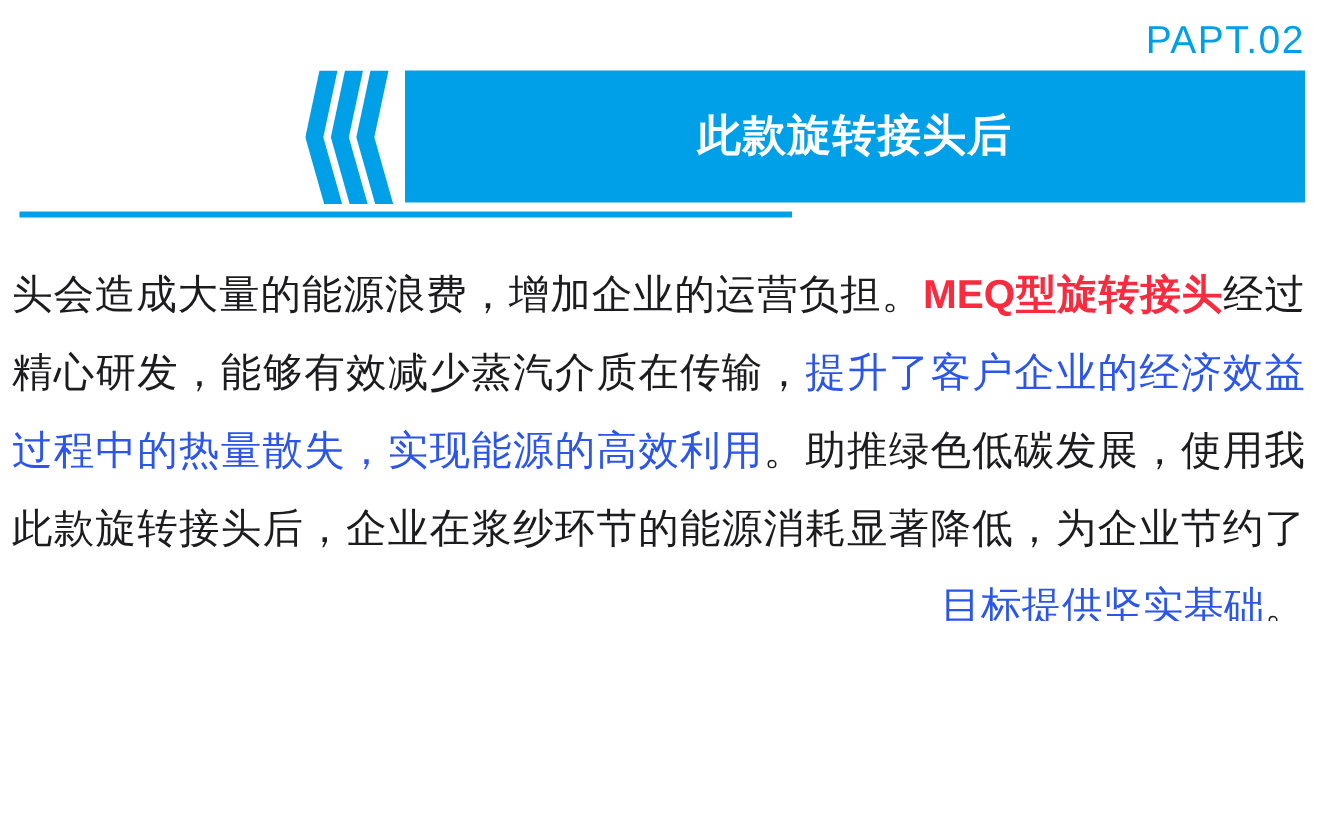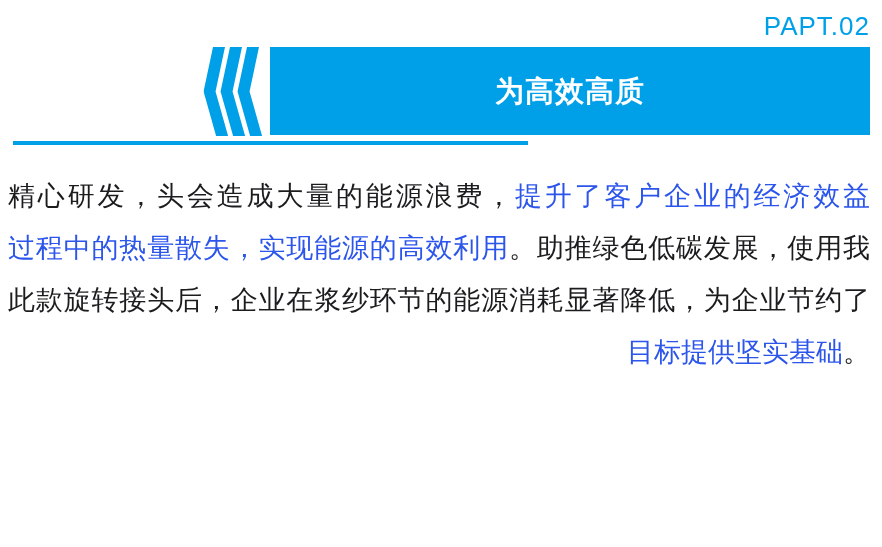--- a/index.html
+++ b/index.html
@@ -84,25 +84,26 @@
 
   <div class="page-label">PAPT.02</div>
 
   <svg class="chevrons" viewBox="0 0 58 90" preserveAspectRatio="none">
     <polygon points="11,0 23,0 12,45 23,90 11,90 0,45"></polygon>
     <polygon points="28,0 40,0 29,45 40,90 28,90 17,45"></polygon>
     <polygon points="45,0 57,0 46,45 57,90 45,90 34,45"></polygon>
   </svg>
 
   <div class="banner">
-    <div class="t-line">为高效高质</div>
+    <div class="t-line">此款旋转接头后</div>
   </div>
 
   <div class="rule"></div>
 
   <div class="body-text">
-      <div class="text-line just"><span class="seg-black">精心研发，头会造成大量的能源浪费，</span><span class="seg-blue">提升了客户企业的经济效益</span></div>
+      <div class="text-line just"><span class="seg-black">头会造成大量的能源浪费，增加企业的运营负担。</span><span class="seg-red seg-bold">MEQ型旋转接头</span><span class="seg-black">经过</span></div>
+      <div class="text-line just"><span class="seg-black">精心研发，能够有效减少蒸汽介质在传输，</span><span class="seg-blue">提升了客户企业的经济效益</span></div>
       <div class="text-line just"><span class="seg-blue">过程中的热量散失，实现能源的高效利用</span><span class="seg-black">。助推绿色低碳发展，使用我们</span></div>
       <div class="text-line just"><span class="seg-black">此款旋转接头后，企业在浆纱环节的能源消耗显著降低，为企业节约了</span></div>
       <div class="text-line"><span class="seg-blue">目标提供坚实基础</span><span class="seg-black">。</span></div>
     </div>
 
 </div>
 
 </body></html>

